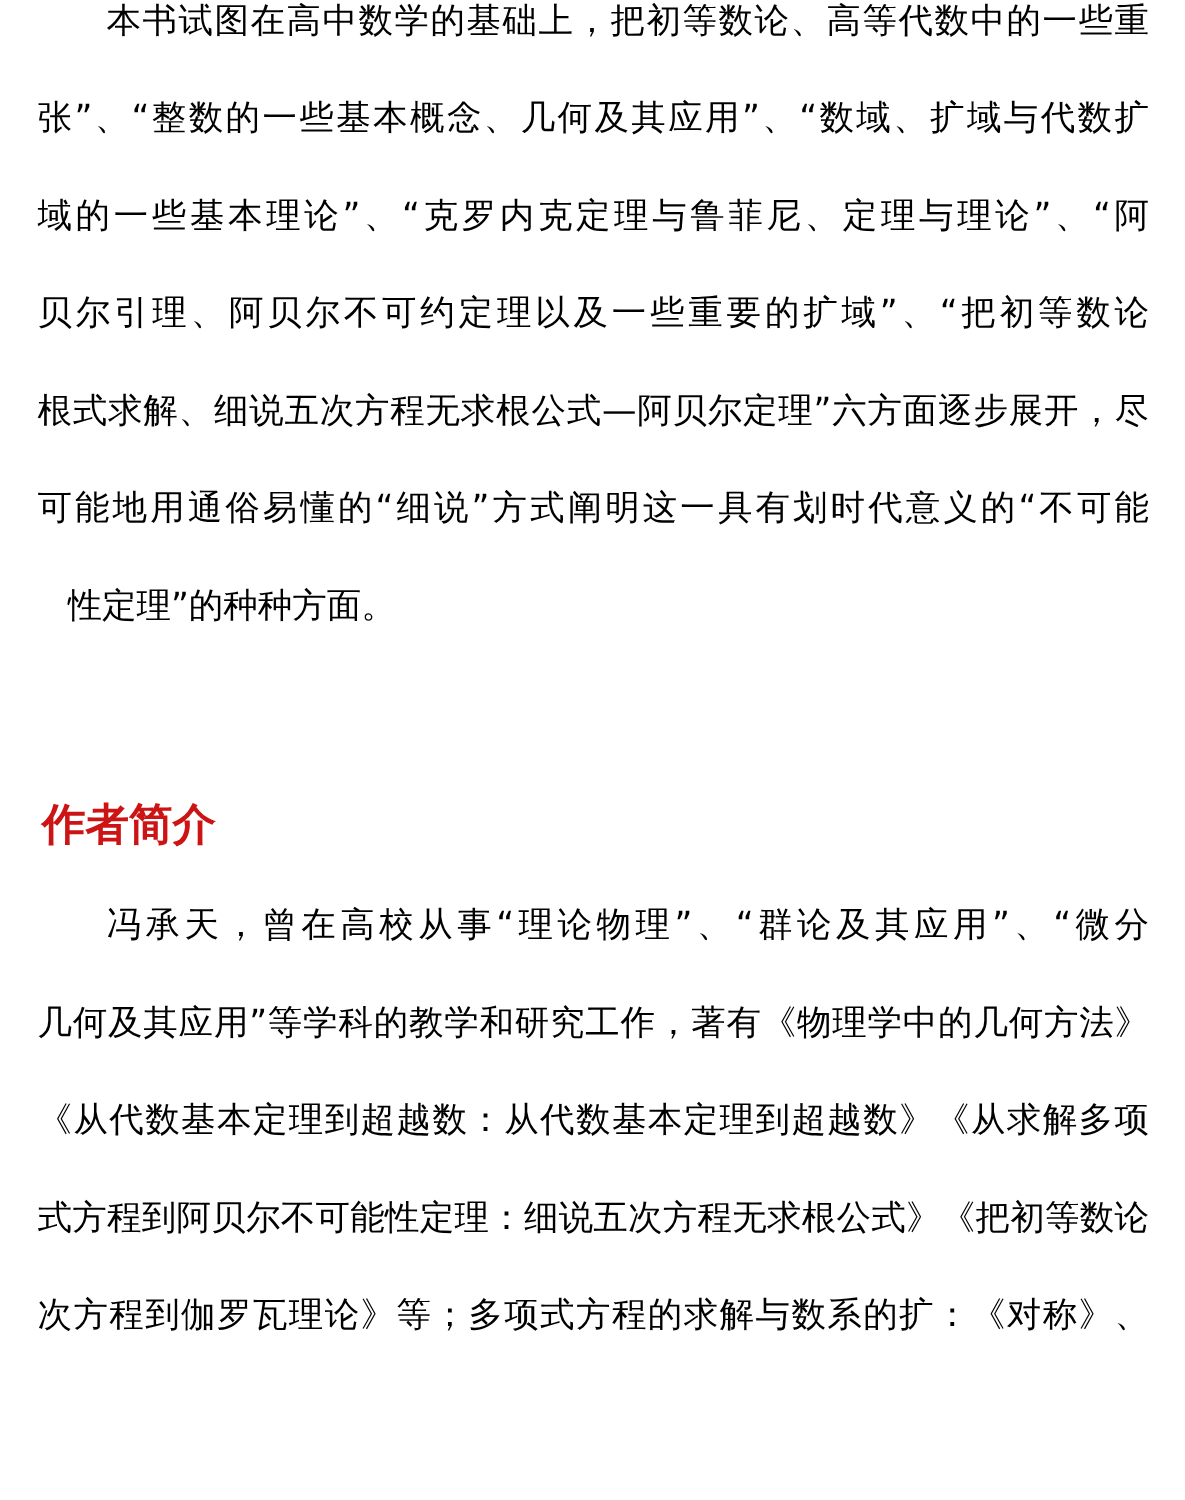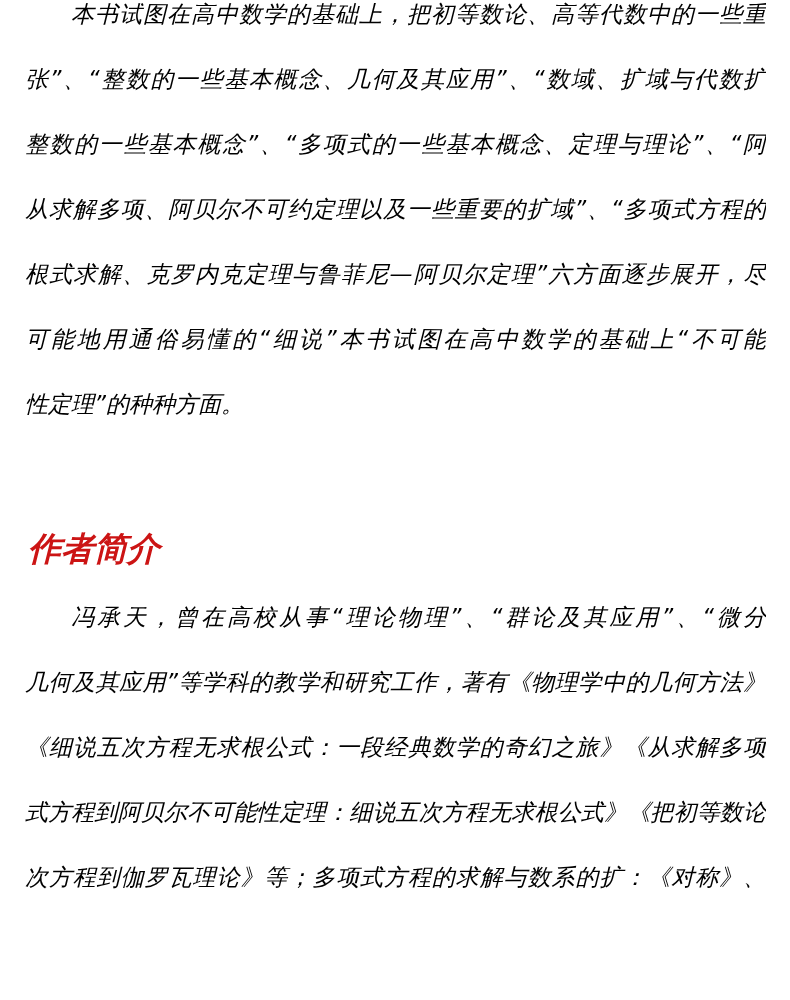--- a/index.html
+++ b/index.html
@@ -13,75 +13,75 @@
     height: 1000px;
     overflow: hidden;
     font-family: "DejaVu Sans", "Liberation Sans", sans-serif;
   }
   .page {
     width: 790px;
     height: 1000px;
     box-sizing: border-box;
     padding: 2px 24px 0 25px;
     background: var(--page-bg, #ffffff);
-    font-style: italic;
   }
   .para {
     font-size: 23px;
     color: var(--body-color, #000000);
     font-weight: 500;
   }
   .para .line {
     height: 65px;
     line-height: 65px;
     text-align: justify;
     text-align-last: justify;
     overflow: hidden;
     white-space: normal;
   }
   .para .line.indent {
     text-indent: 46px;
   }
   .para .line.no-justify {
     text-align: left;
     text-align-last: left;
+    margin-left: 20px;
   }
   .para.intro {
     margin-top: -20px;
   }
   .section-heading {
     display: block;
     margin: 92px 0 0 3px;
-    font-size: 33px;
+    font-size: 29px;
     line-height: 40px;
     font-weight: bold;
     color: var(--accent-color, #cc1414);
   }
   .para.author {
     margin-top: 16px;
   }
 </style>
 </head>
 <body style="--page-bg: #ffffff; --body-color: #000000; --accent-color: #cc1414;">
 
 <div class="page">
 
   <div class="para intro">
       <div class="line indent">本书试图在高中数学的基础上，把初等数论、高等代数中的一些重</div>
       <div class="line">张”、“整数的一些基本概念、几何及其应用”、“数域、扩域与代数扩</div>
-      <div class="line">整数的一些基本概念”、“多项式的一些基本概念、定理与理论”、“阿</div>
-      <div class="line">从求解多项、阿贝尔不可约定理以及一些重要的扩域”、“多项式方程的</div>
-      <div class="line">根式求解、克罗内克定理与鲁菲尼—阿贝尔定理”六方面逐步展开，尽</div>
-      <div class="line">可能地用通俗易懂的“细说”本书试图在高中数学的基础上“不可能</div>
+      <div class="line">域的一些基本理论”、“克罗内克定理与鲁菲尼、定理与理论”、“阿</div>
+      <div class="line">贝尔引理、阿贝尔不可约定理以及一些重要的扩域”、“把初等数论</div>
+      <div class="line">根式求解、细说五次方程无求根公式—阿贝尔定理”六方面逐步展开，尽</div>
+      <div class="line">可能地用通俗易懂的“细说”方式阐明这一具有划时代意义的“不可能</div>
       <div class="line no-justify">性定理”的种种方面。</div>
     </div>
 
   <h2 class="section-heading">作者简介</h2>
 
   <div class="para author">
       <div class="line indent">冯承天，曾在高校从事“理论物理”、“群论及其应用”、“微分</div>
       <div class="line">几何及其应用”等学科的教学和研究工作，著有《物理学中的几何方法》</div>
-      <div class="line">《细说五次方程无求根公式：一段经典数学的奇幻之旅》《从求解多项</div>
+      <div class="line">《从代数基本定理到超越数：从代数基本定理到超越数》《从求解多项</div>
       <div class="line">式方程到阿贝尔不可能性定理：细说五次方程无求根公式》《把初等数论</div>
       <div class="line">次方程到伽罗瓦理论》等；多项式方程的求解与数系的扩：《对称》、</div>
     </div>
 
 </div>
 
 </body></html>

